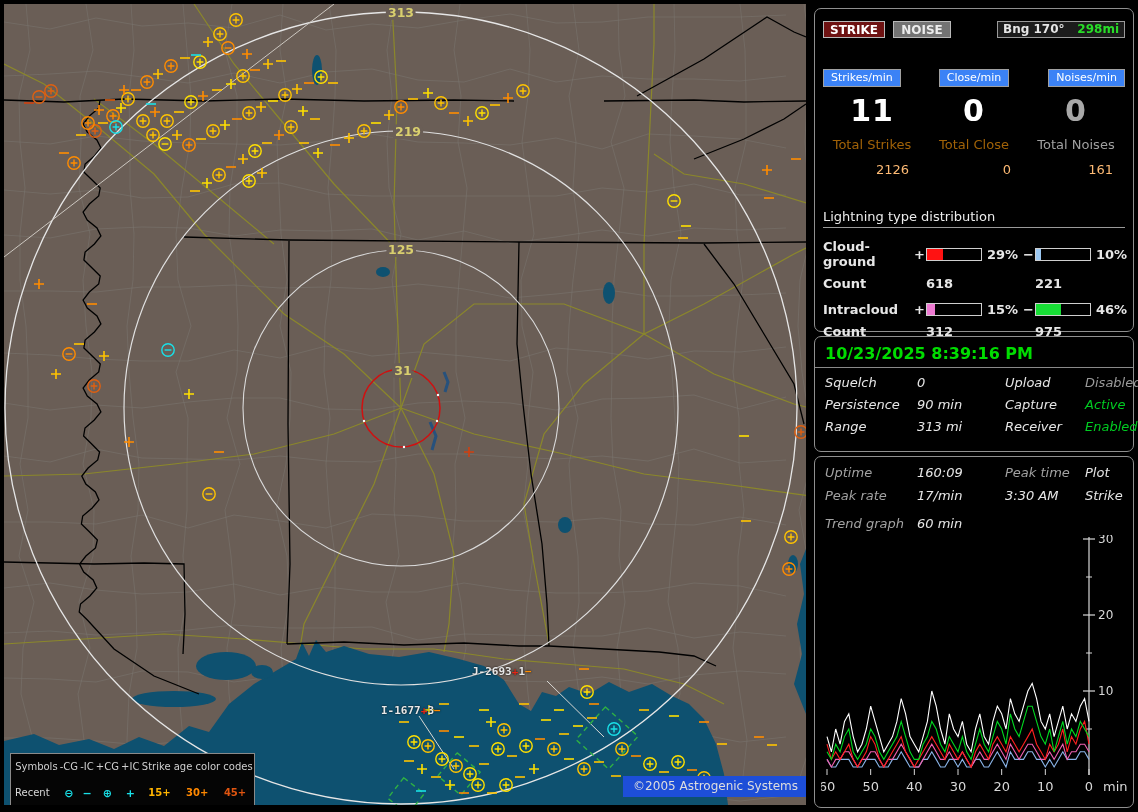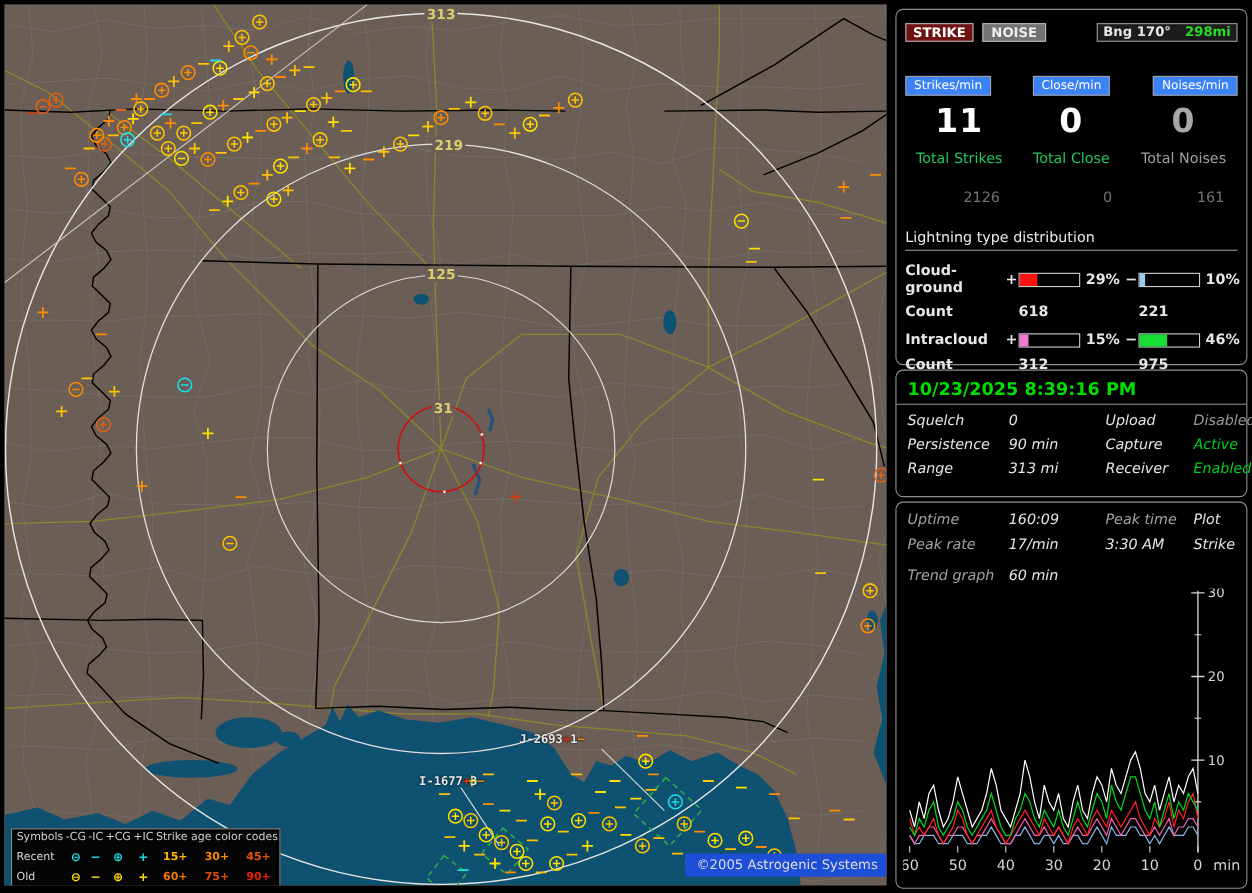--- a/index.html
+++ b/index.html
@@ -34,23 +34,23 @@
     border:1px solid #9a9a9a;box-sizing:border-box;font-size:12px;font-weight:700;line-height:15px;
     display:flex;justify-content:space-between;padding:0 5px;}
   #bng-box .bng-dist{color:#28dd28;}
   .rate-grid{position:absolute;top:60px;left:6px;right:6px;display:grid;grid-template-columns:1fr 1fr 1fr;}
   .rate-col{display:flex;flex-direction:column;align-items:stretch;}
   .chip{background:#3b82f6;border:1px solid #a0a0a0;color:#fff;font-size:11px;padding:1px 7px 2px 7px;
     white-space:nowrap;width:max-content;}
   .rc1 .chip{margin-left:2px;} .rc2 .chip{margin:0 auto;} .rc3 .chip{margin-left:auto;margin-right:2px;}
   .rate-val{font-size:30px;font-weight:700;text-align:center;margin-top:6px;color:#fff;letter-spacing:1px;}
   .rate-val.dim{color:#a8a8a8;}
-  .total-lab{font-size:13px;text-align:center;margin-top:9px;color:#22c55e;white-space:nowrap;}
+  .total-lab{font-size:13px;text-align:center;margin-top:9px;color:#a16207;white-space:nowrap;}
   .total-lab.dim{color:#a0a0a0;}
-  .total-val{font-size:13px;text-align:right;padding-right:14px;margin-top:21px;color:#737373;}
+  .total-val{font-size:13px;text-align:right;padding-right:14px;margin-top:10px;color:#fdba74;}
   #dist{position:absolute;left:8px;right:8px;top:200px;}
   #dist-title{font-size:13px;color:#ececec;border-bottom:1px solid #9a9a9a;padding-bottom:3px;}
   .dist-row{display:grid;grid-template-columns:90px 13px 56px 40px 13px 56px 36px;align-items:center;
     margin-top:11px;font-size:13px;font-weight:700;}
   .dist-count{display:grid;grid-template-columns:90px 13px 56px 40px 13px 56px 36px;margin-top:7px;
     font-size:13px;font-weight:700;}
   .bar{height:11px;background:#000;border:1px solid #cfcfcf;position:relative;}
   .bar .fill{position:absolute;left:0;top:0;bottom:0;}
   .pct{padding-left:5px;}
   .sign{text-align:center;}
@@ -748,30 +748,20 @@
         <tr id="legend-row-0">
               <td style="text-align:left;padding-left:4px;color:#d8d8d8">Recent</td>
               <td style="color:#19e0e8;font-weight:700;font-size:11px">⊖</td>
               <td style="color:#19e0e8;font-weight:700;font-size:11px">−</td>
               <td style="color:#19e0e8;font-weight:700;font-size:11px">⊕</td>
               <td style="color:#19e0e8;font-weight:700;font-size:11px">+</td>
               <td style="color:#ffb400;font-weight:700">15+</td>
               <td style="color:#ff8800;font-weight:700">30+</td>
               <td style="color:#e05510;font-weight:700">45+</td>
             </tr>
-        <tr id="legend-row-1">
-              <td style="text-align:left;padding-left:4px;color:#d8d8d8">Old</td>
-              <td style="color:#ffe000;font-weight:700;font-size:11px">⊖</td>
-              <td style="color:#ffe000;font-weight:700;font-size:11px">−</td>
-              <td style="color:#ffe000;font-weight:700;font-size:11px">⊕</td>
-              <td style="color:#ffe000;font-weight:700;font-size:11px">+</td>
-              <td style="color:#f07800;font-weight:700">60+</td>
-              <td style="color:#e04812;font-weight:700">75+</td>
-              <td style="color:#e62010;font-weight:700">90+</td>
-            </tr>
       </tbody>
         </table>
     </div>
 
     <div id="copyright">©2005 Astrogenic Systems</div>
   </div>
 
   <div class="panel" id="panel-stats">
     <div class="btn" id="btn-strike">STRIKE</div>
     <div class="btn" id="btn-noise">NOISE</div>

